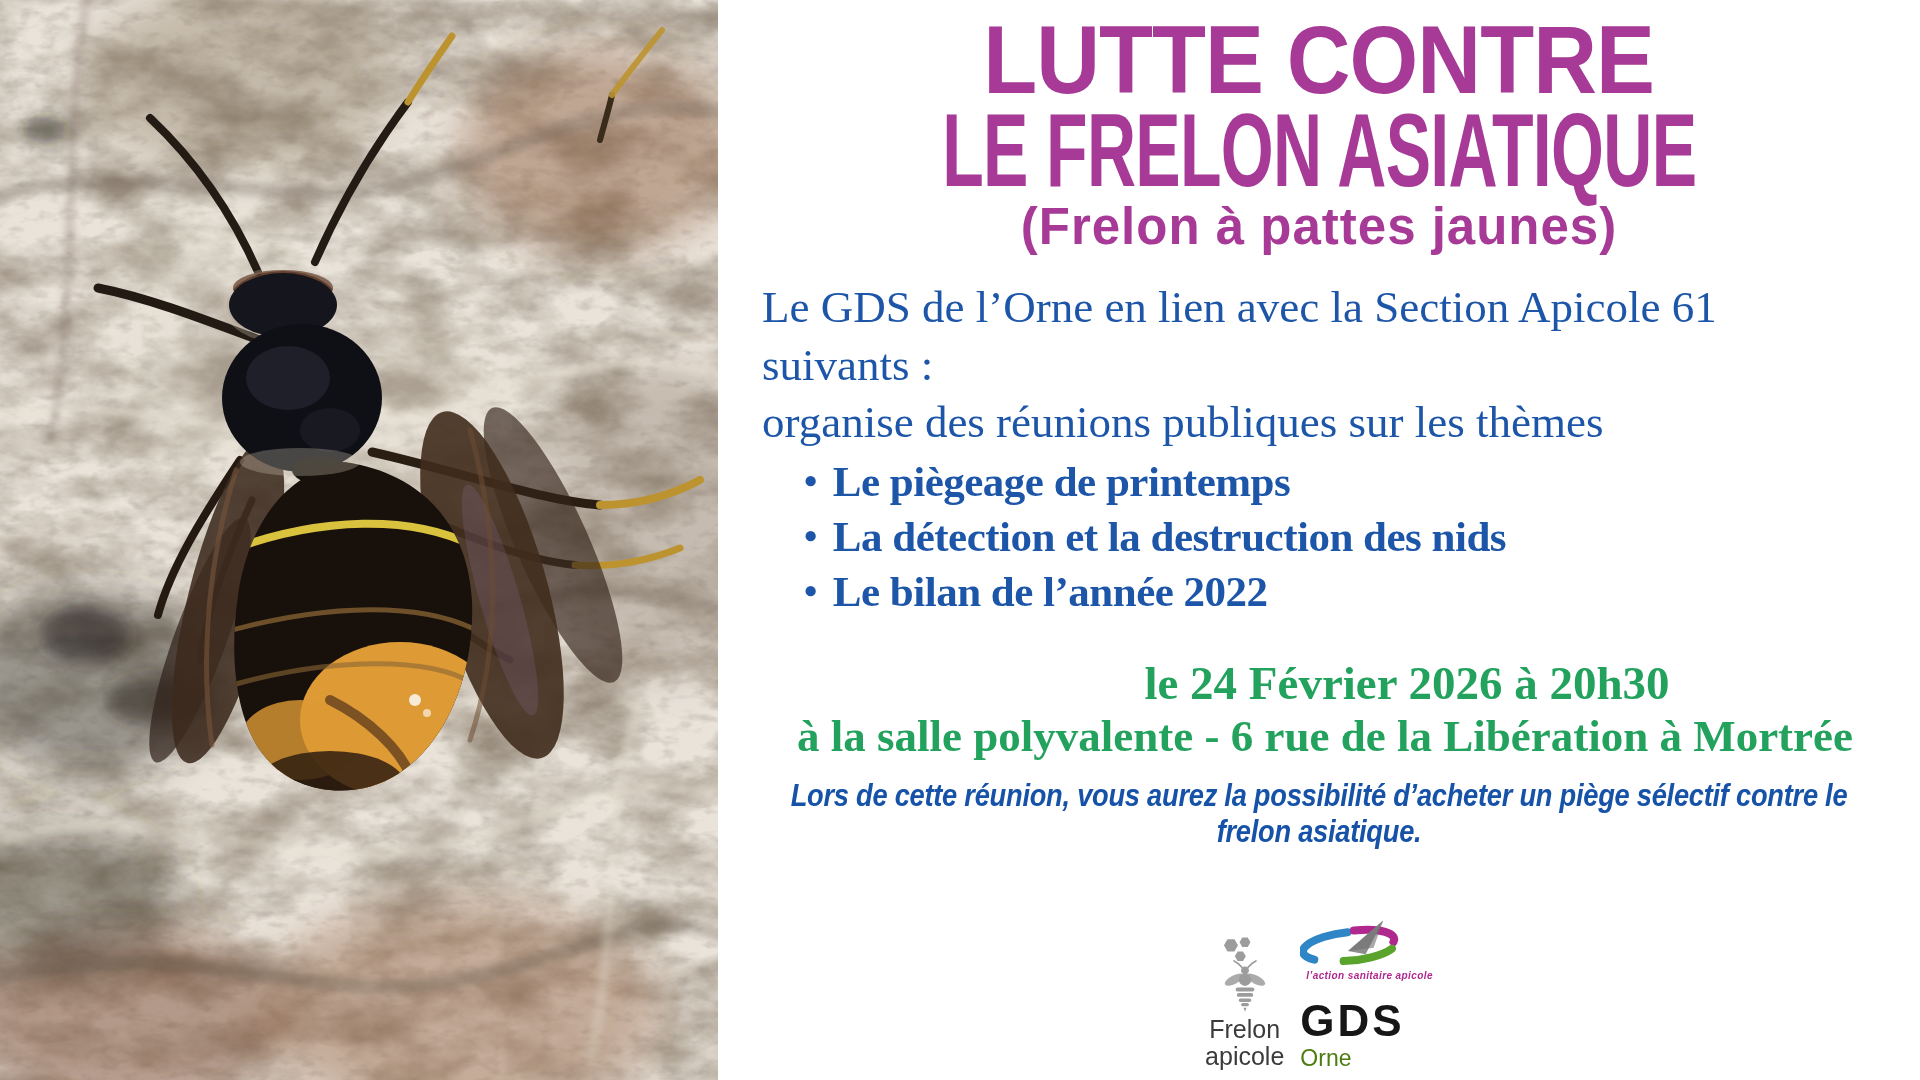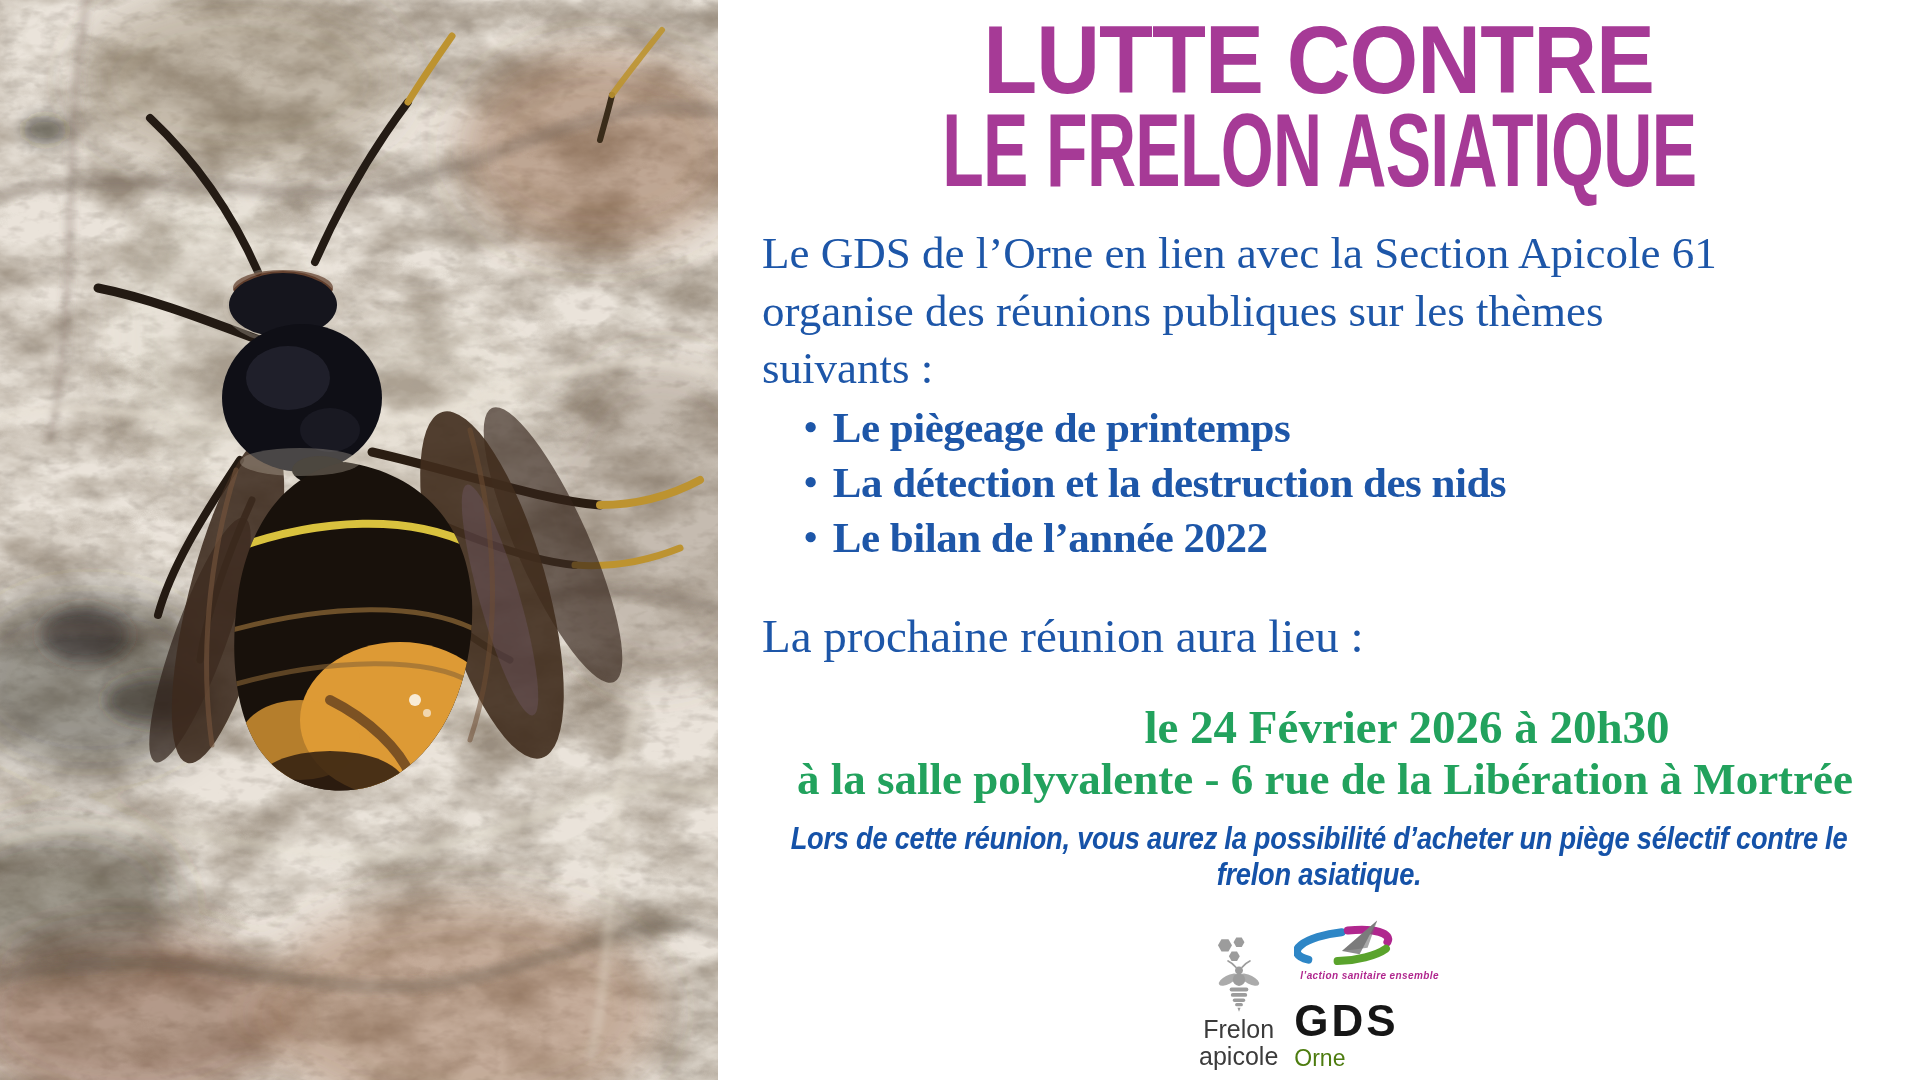--- a/index.html
+++ b/index.html
@@ -171,44 +171,44 @@
         <ellipse cx="300" cy="462" rx="60" ry="14" fill="#cfc6b6" opacity=".3"></ellipse>
       </g>
     </svg>
   </div>
 
   <div class="content">
 
     <div class="title-wrap">
       <span class="title-line t1">LUTTE CONTRE</span><br>
       <span class="title-line t2">LE FRELON ASIATIQUE</span>
+      <span class="subtitle">(Frelon à pattes jaunes)</span>
     </div>
 
     <div class="serif intro">
       <span class="line">Le GDS de l’Orne en lien avec la Section Apicole 61</span>
+      <span class="line">suivants :</span>
       <span class="line">organise des réunions publiques sur les thèmes</span>
-      <span class="line">suivants :</span>
     </div>
 
     <ul class="bullets">
       <li>
           <span class="dot">•</span>
           <span>Le piègeage de printemps</span>
         </li>
       <li>
           <span class="dot">•</span>
           <span>La détection et la destruction des nids</span>
         </li>
       <li>
           <span class="dot">•</span>
           <span>Le bilan de l’année 2022</span>
         </li>
     </ul>
 
-    <div class="serif next-label">La prochaine réunion aura lieu :</div>
 
     <div class="green-block">
       <span class="green-date">le 24 Février 2026 à 20h30</span>
       <span class="green-place">à la salle polyvalente - 6 rue de la Libération à Mortrée</span>
     </div>
 
     <div class="note-row">
       <span class="note-text">Lors de cette réunion, vous aurez la possibilité d’acheter un piège sélectif contre le frelon asiatique.</span>
     </div>
 
@@ -242,20 +242,20 @@
       <div class="gds-col">
         <svg width="104" height="52" viewBox="0 0 130 64">
           <g fill="none" stroke-linecap="round" stroke-width="10" transform="rotate(-8 65 36)">
             <path d="M16,46 A52,17 0 0 1 62,18" stroke="#2e86c6"></path>
             <path d="M70,17 A52,17 0 0 1 117,38" stroke="#b0278e"></path>
             <path d="M114,46 A52,17 0 0 1 52,53" stroke="#5aa32c"></path>
           </g>
           <polygon points="60,42 104,4 82,46" fill="#8d8d8d"></polygon>
           <polygon points="60,42 104,4 92,38" fill="#6f6f6f" opacity=".6"></polygon>
         </svg>
-        <span class="gds-tagline">l’action sanitaire ensemble</span>
+        <span class="gds-tagline">l’action sanitaire apicole</span>
         <span class="gds-name">GDS</span>
         <span class="gds-orne">Orne</span>
       </div>
 
     </div>
   </div>
 </div>
 
 </body></html>

